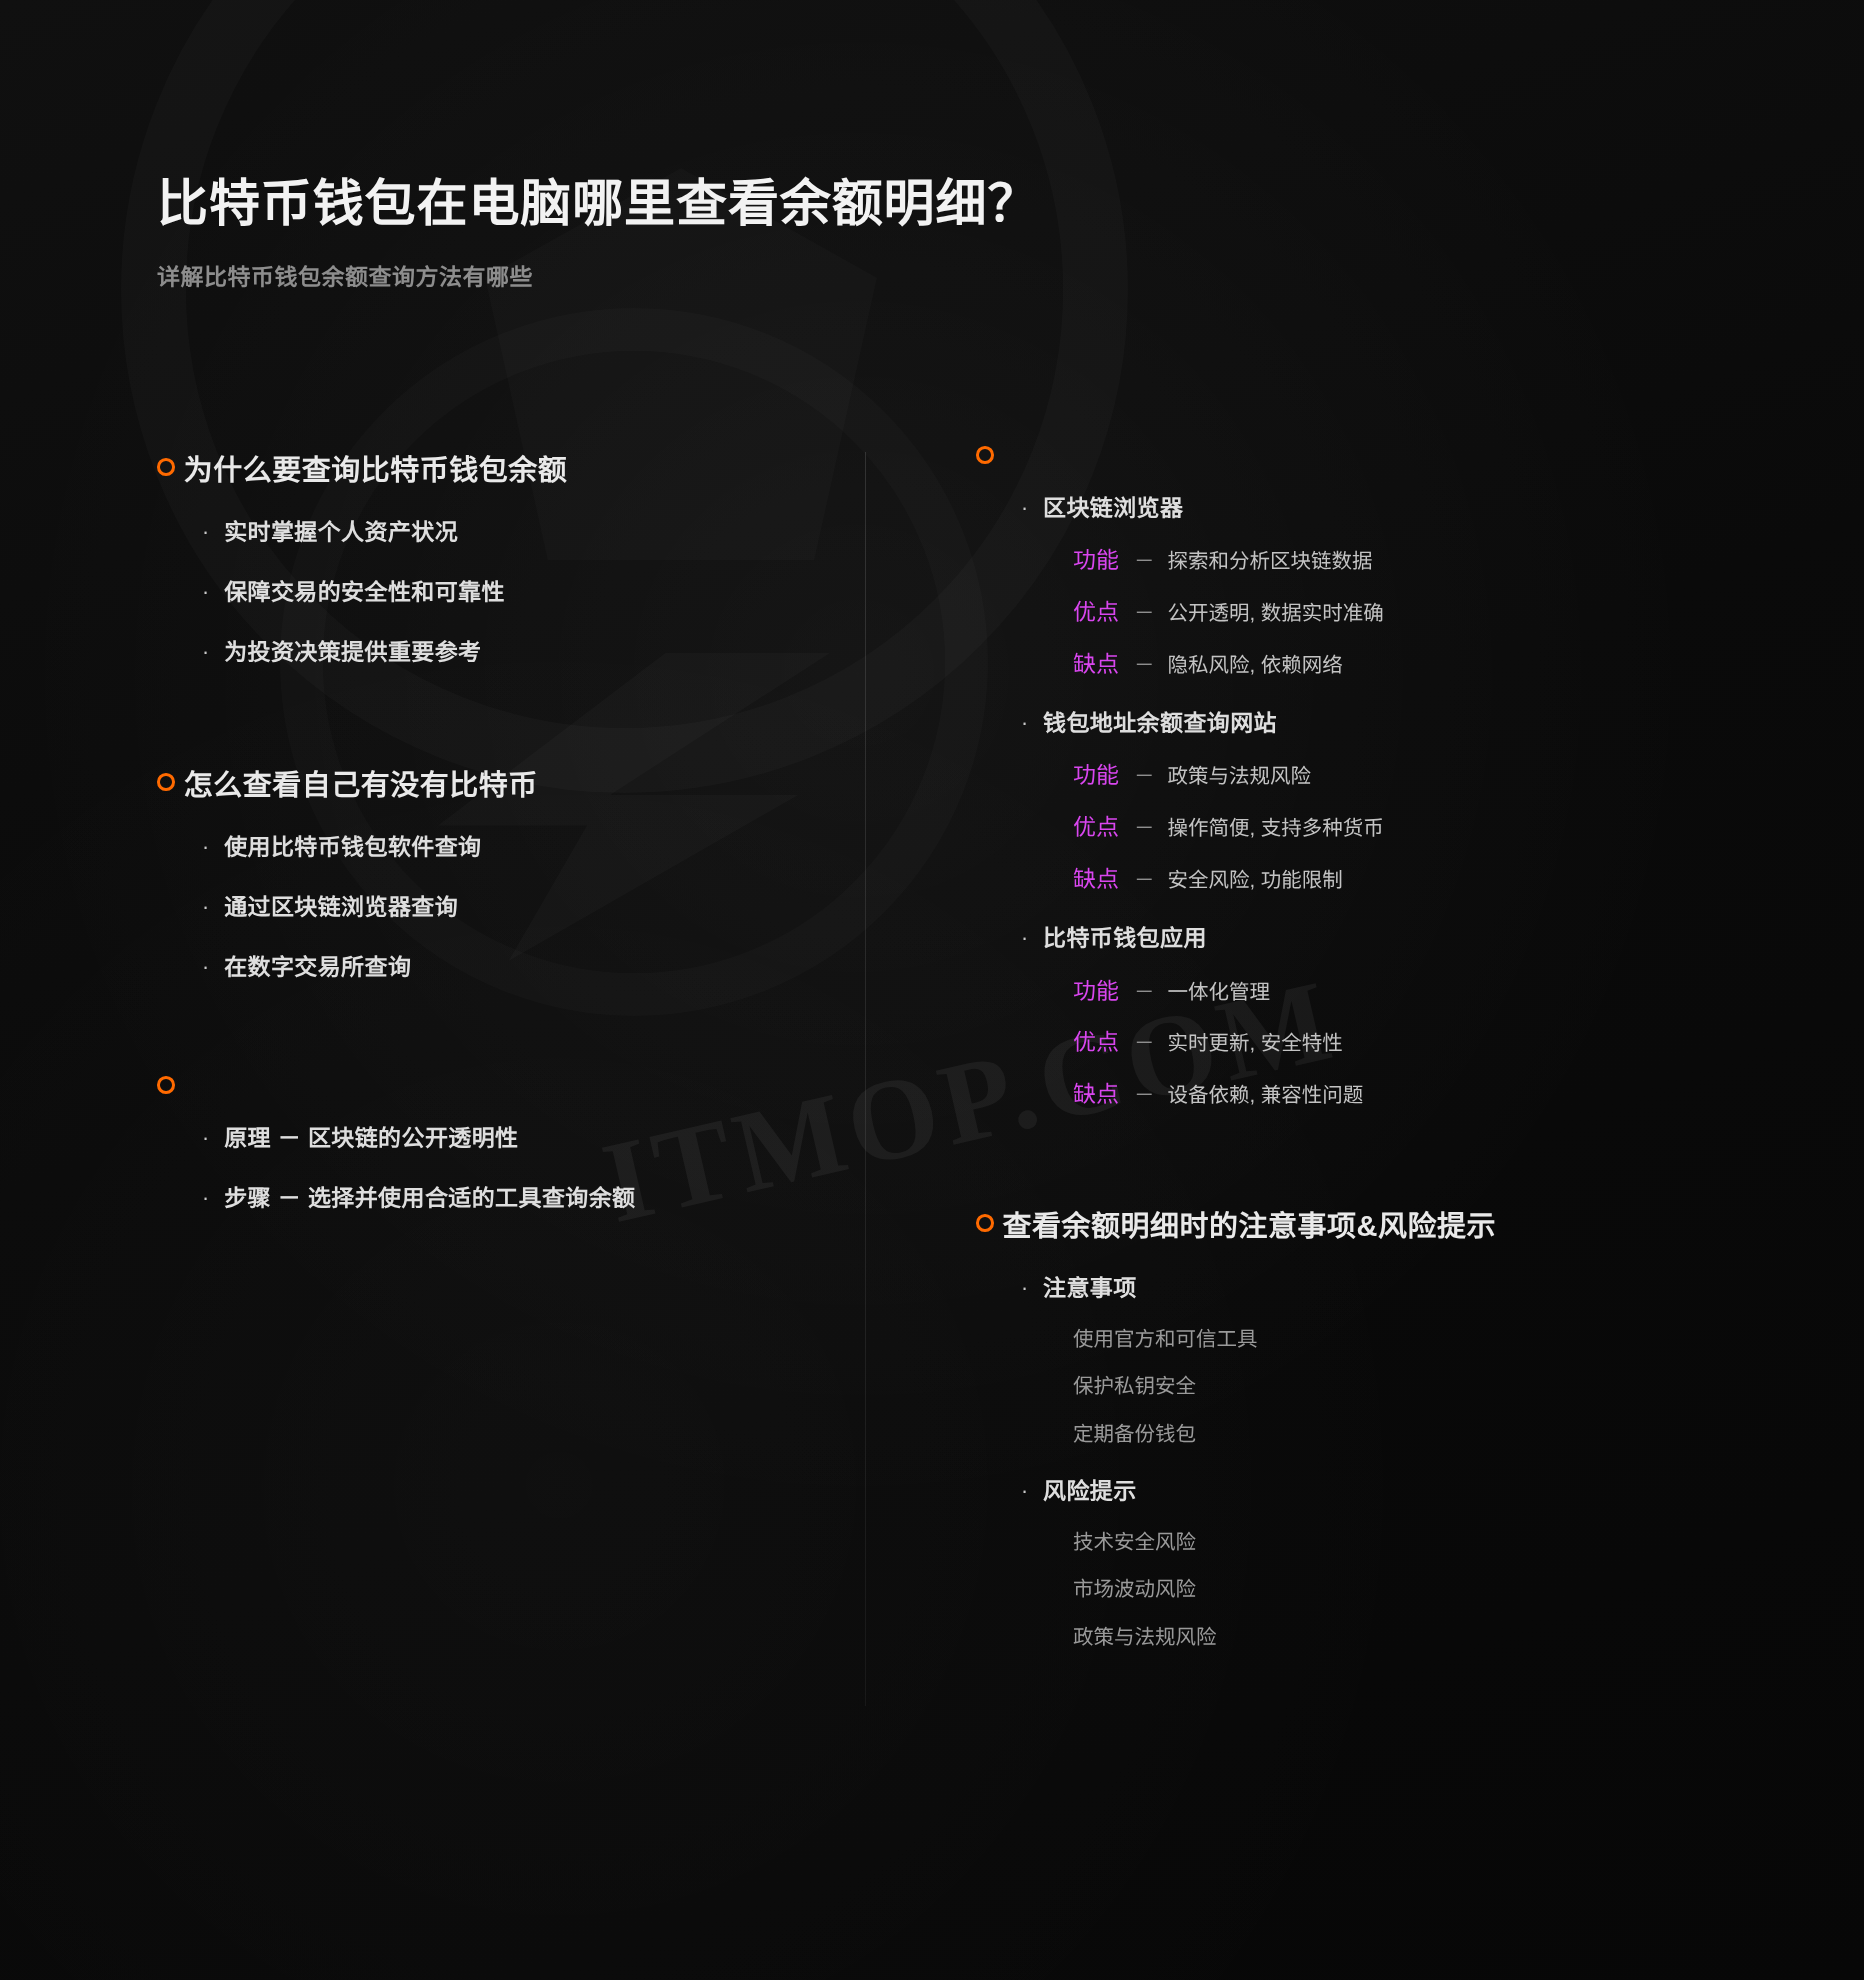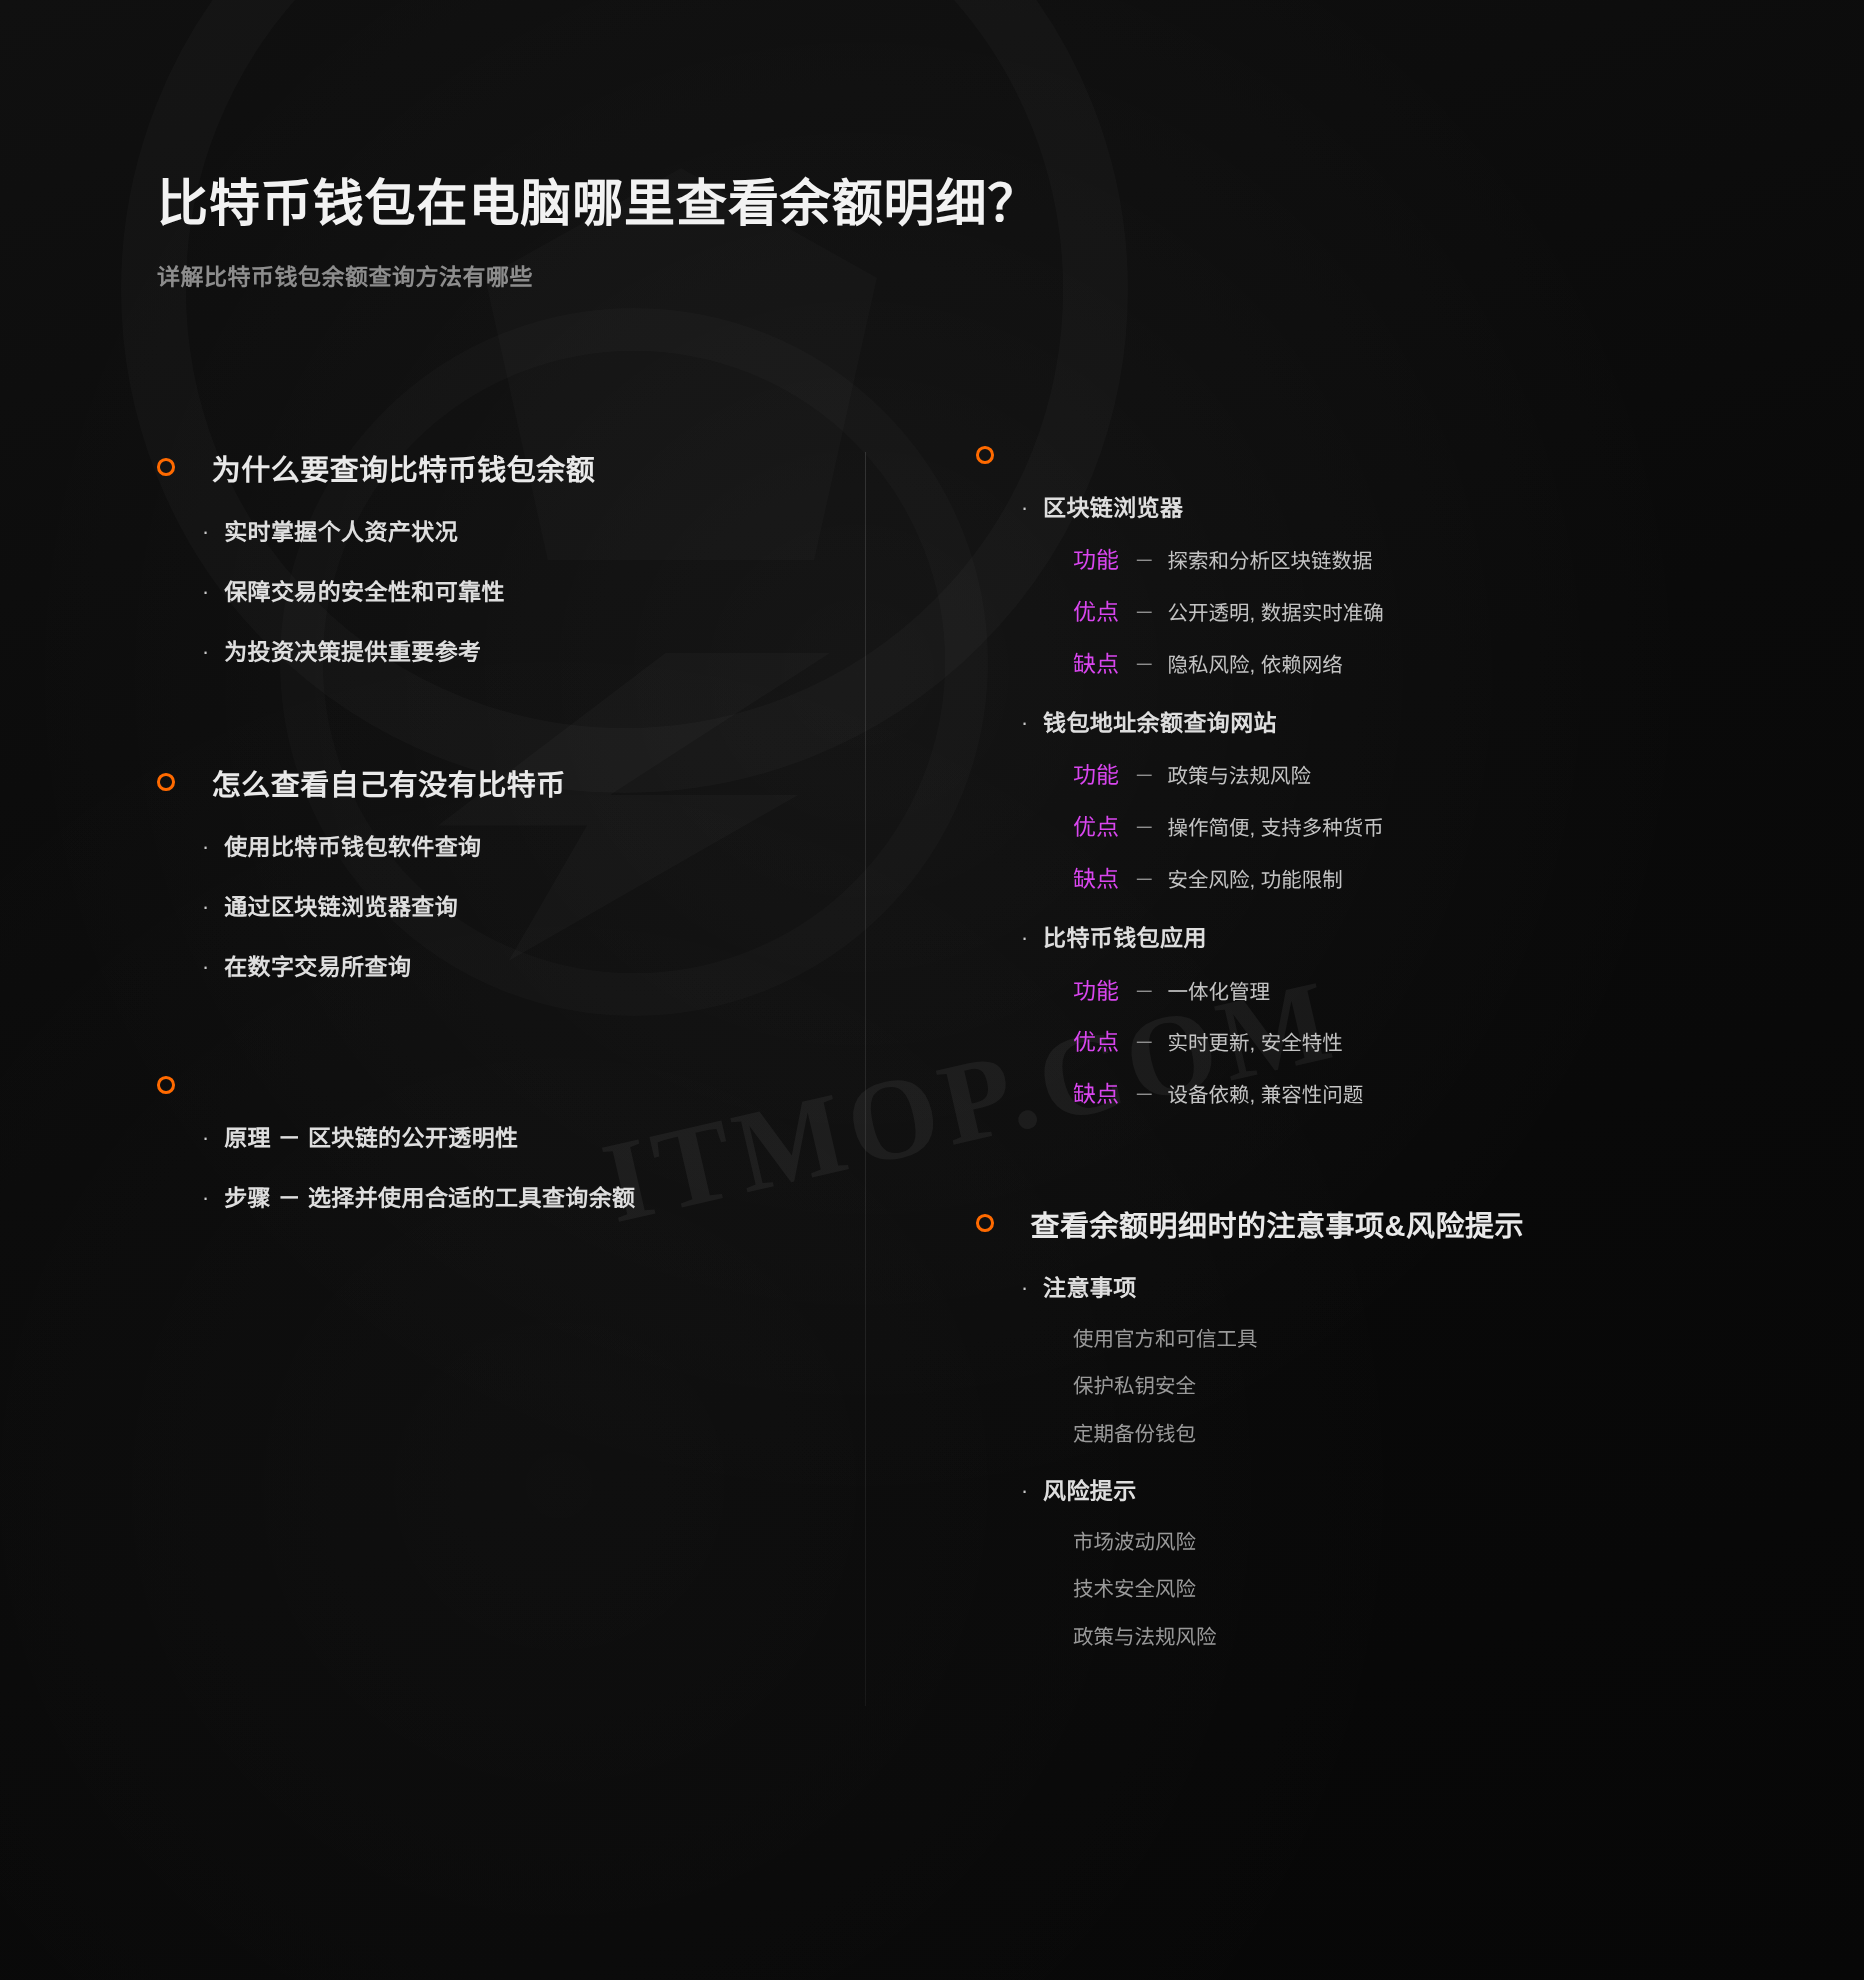--- a/index.html
+++ b/index.html
@@ -99,21 +99,21 @@
     flex: 0 0 0.9px;
   }
   .col.right { padding-left: 110px; width: 857px; }
 
   .section { margin-bottom: 56px; }
   .section.gap-big { margin-bottom: 93px; }
 
   .sec-head {
     display: flex;
     align-items: center;
-    gap: 37px;
+    gap: 9px;
     margin-bottom: 28px;
   }
   .bullet-ring {
     width: 17.7px; height: 17.7px;
     border-radius: 50%;
     border: 3.7px solid #ff6a00;
     flex: 0 0 17.7px;
   }
   .sec-title {
     font-size: 29px;
@@ -343,22 +343,22 @@
             <div class="plain-row">使用官方和可信工具</div>
             <div class="plain-row">保护私钥安全</div>
             <div class="plain-row">定期备份钱包</div>
           </div>
 
           <div class="item-row">
             <span class="dot">·</span>
             <span class="item-label">风险提示</span>
           </div>
           <div class="sub-items">
+            <div class="plain-row">技术安全风险</div>
             <div class="plain-row">市场波动风险</div>
-            <div class="plain-row">技术安全风险</div>
             <div class="plain-row">政策与法规风险</div>
           </div>
 
         </div>
       </div>
 
     </div>
   </div>
 </div>
 

